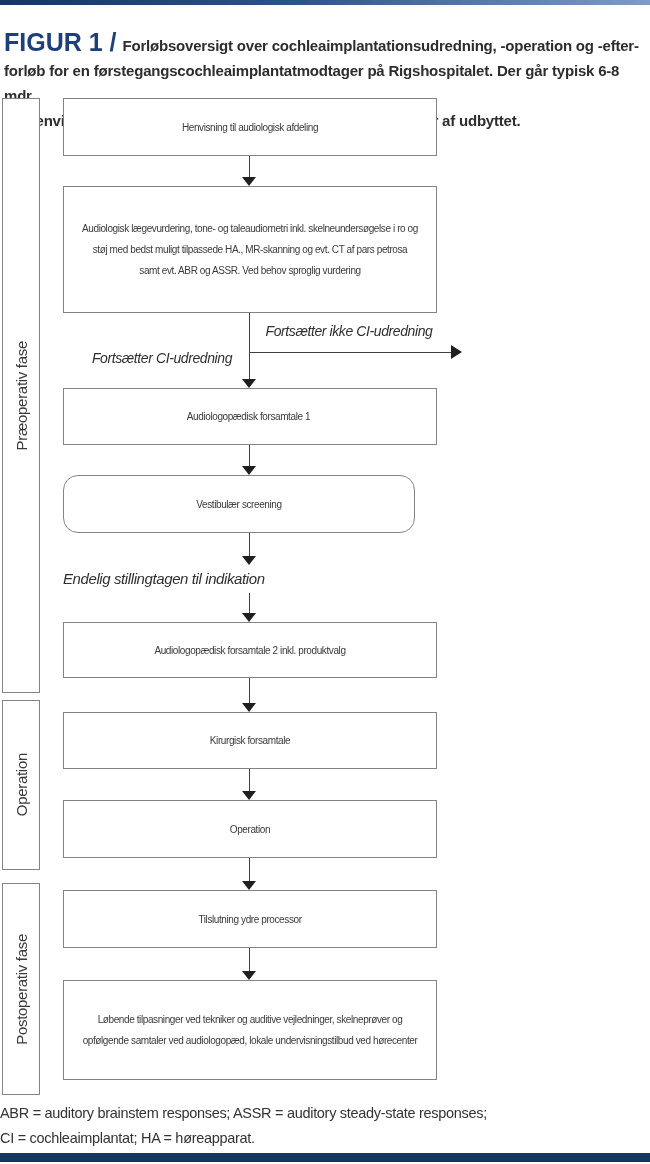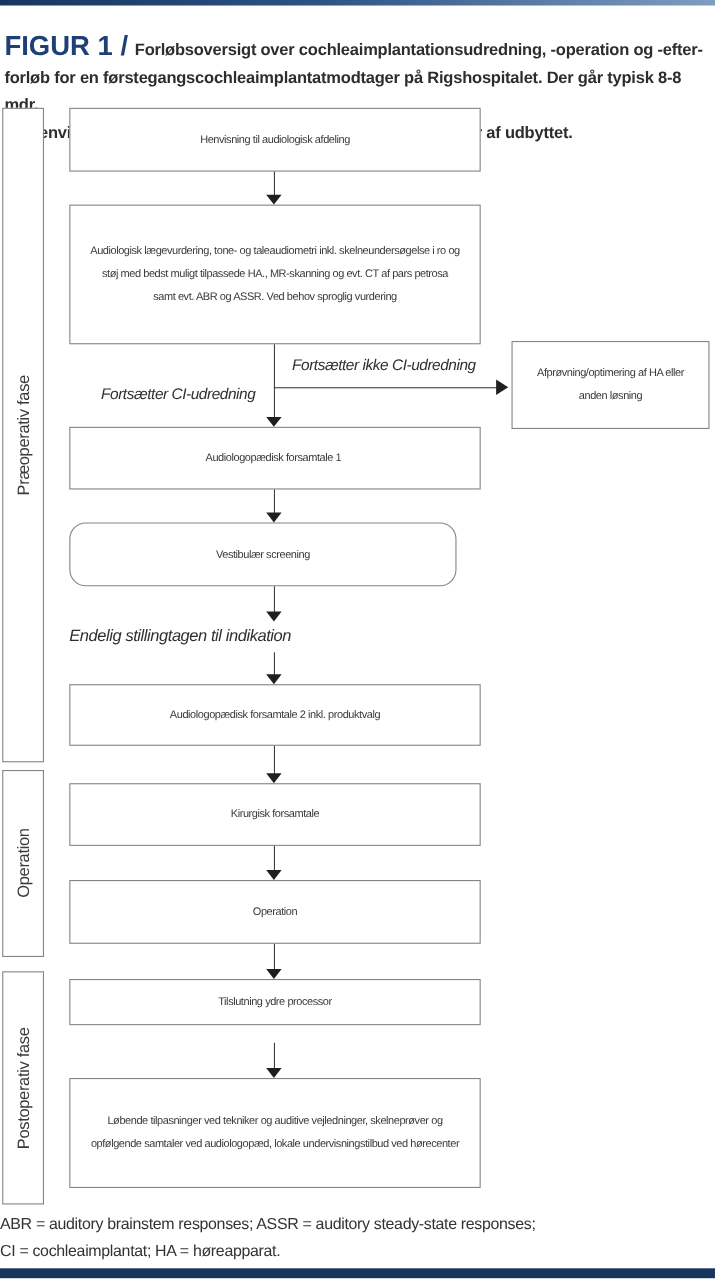--- a/index.html
+++ b/index.html
@@ -65,45 +65,44 @@
 </style>
 </head>
 <body>
 
 <div class="page">
 
   <div class="topbar"></div>
 
   <div class="title">
     <div><span class="fig-label">FIGUR 1 /</span><span>Forløbsoversigt over cochleaimplantationsudredning, -operation og -efter-</span></div>
-    <div>forløb for en førstegangscochleaimplantatmodtager på Rigshospitalet. Der går typisk 8-8 mdr.</div>
+    <div>forløb for en førstegangscochleaimplantatmodtager på Rigshospitalet. Der går typisk 6-8 mdr.</div>
     <div>fra henvisning til operation. Det postoperative forløb afhænger af udbyttet.</div>
   </div>
 
   <div class="phasebox" style="top:98px;height:595px;">
     <span>Præoperativ fase</span>
   </div>
   <div class="phasebox" style="top:700px;height:170px;">
     <span>Operation</span>
   </div>
   <div class="phasebox" style="top:883px;height:212px;">
     <span>Postoperativ fase</span>
   </div>
 
   <div class="flowbox" style="left:63px;top:98px;width:374px;height:58px;">Henvisning til audiologisk afdeling</div>
   <div class="flowbox" style="left:63px;top:186px;width:374px;height:127px;">Audiologisk lægevurdering, tone- og taleaudiometri inkl. skelneundersøgelse i ro og støj med bedst muligt tilpassede HA., MR-skanning og evt. CT af pars petrosa samt evt. ABR og ASSR. Ved behov sproglig vurdering</div>
   <div class="flowbox" style="left:63px;top:388px;width:374px;height:57px;padding-left:15px;">Audiologopædisk forsamtale 1</div>
   <div class="flowbox" style="left:63px;top:475px;width:352px;height:58px;border-radius:15px;">Vestibulær screening</div>
   <div class="flowbox" style="left:63px;top:622px;width:374px;height:56px;">Audiologopædisk forsamtale 2 inkl. produktvalg</div>
   <div class="flowbox" style="left:63px;top:712px;width:374px;height:57px;">Kirurgisk forsamtale</div>
   <div class="flowbox" style="left:63px;top:800px;width:374px;height:58px;">Operation</div>
-  <div class="flowbox" style="left:63px;top:890px;width:374px;height:42px;">Tilslutning ydre processor</div>
+  <div class="flowbox" style="left:63px;top:890px;width:374px;height:58px;">Tilslutning ydre processor</div>
   <div class="flowbox" style="left:63px;top:980px;width:374px;height:100px;">Løbende tilpasninger ved tekniker og auditive vejledninger, skelneprøver og opfølgende samtaler ved audiologopæd, lokale undervisningstilbud ved hørecenter</div>
 
-  <div class="flowbox" style="left:465px;top:310px;width:180px;height:80px;padding:0 10px;">Afprøvning/optimering af HA eller anden løsning</div>
 
   <div class="arrow-down" style="left:242px;top:156px;height:30px;"></div>
   <div class="arrow-down" style="left:242px;top:313px;height:75px;"></div>
   <div class="arrow-down" style="left:242px;top:445px;height:30px;"></div>
   <div class="arrow-down" style="left:242px;top:533px;height:32px;"></div>
   <div class="arrow-down" style="left:242px;top:593px;height:29px;"></div>
   <div class="arrow-down" style="left:242px;top:678px;height:34px;"></div>
   <div class="arrow-down" style="left:242px;top:769px;height:31px;"></div>
   <div class="arrow-down" style="left:242px;top:858px;height:32px;"></div>
   <div class="arrow-down" style="left:242px;top:948px;height:32px;"></div>

